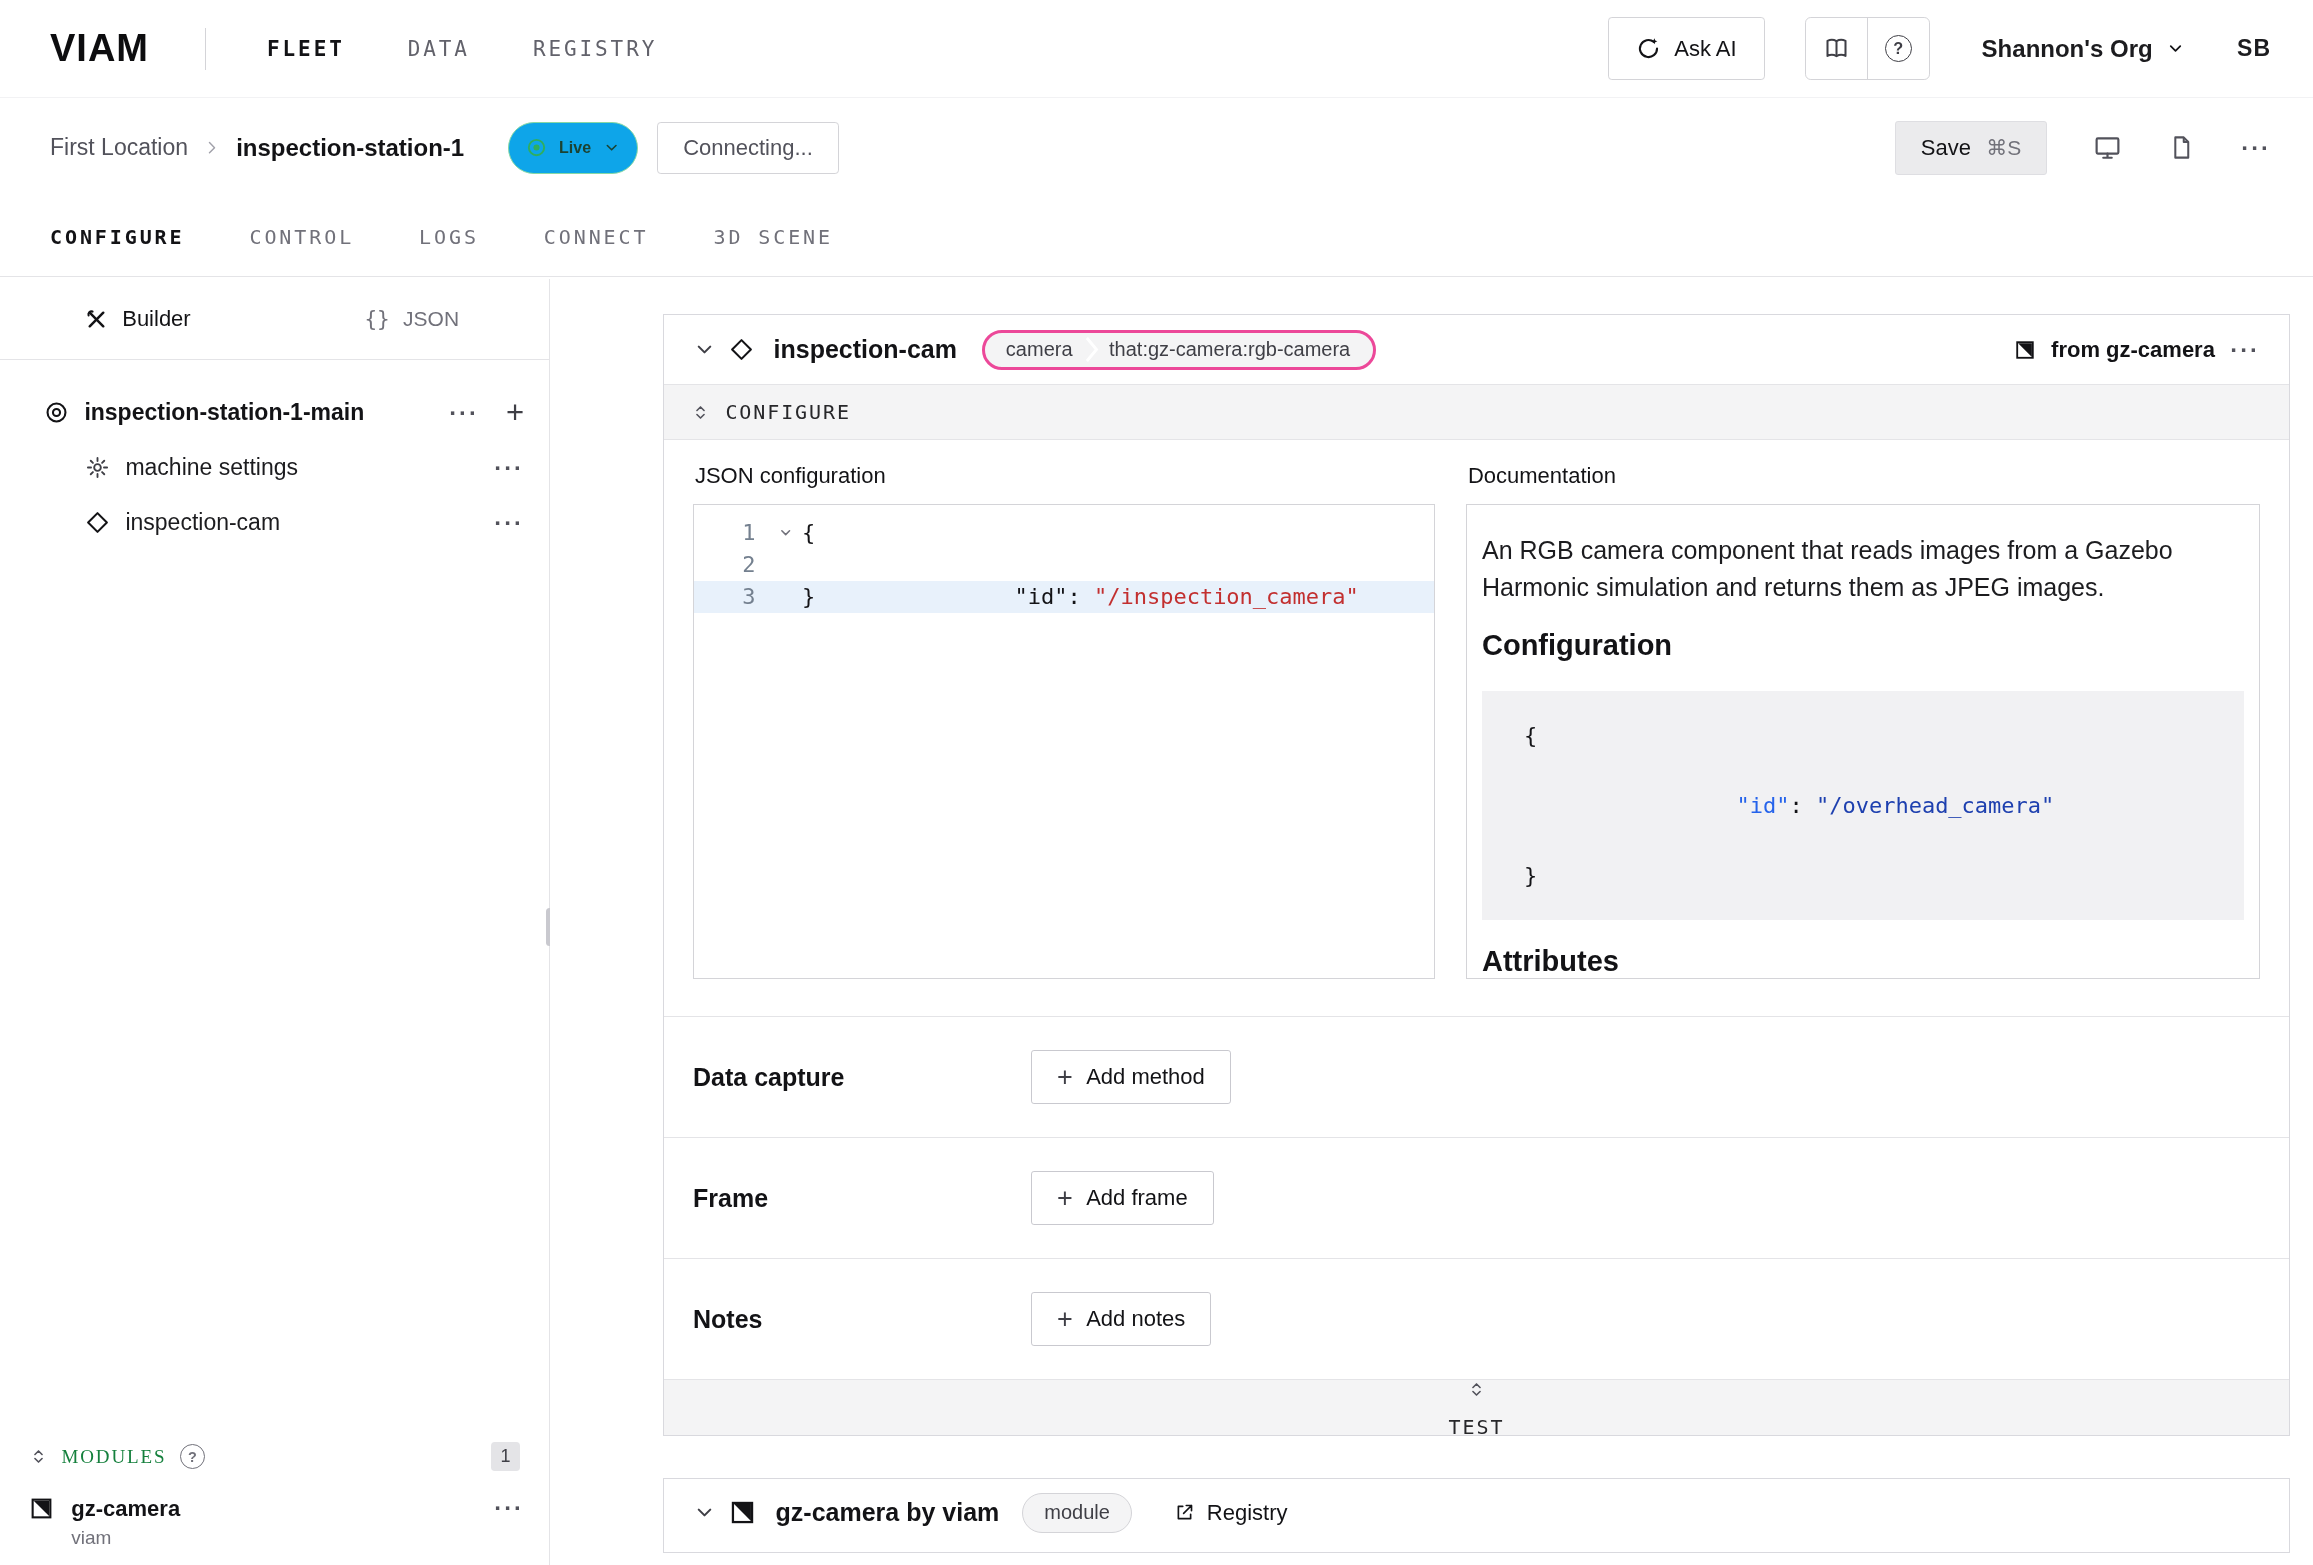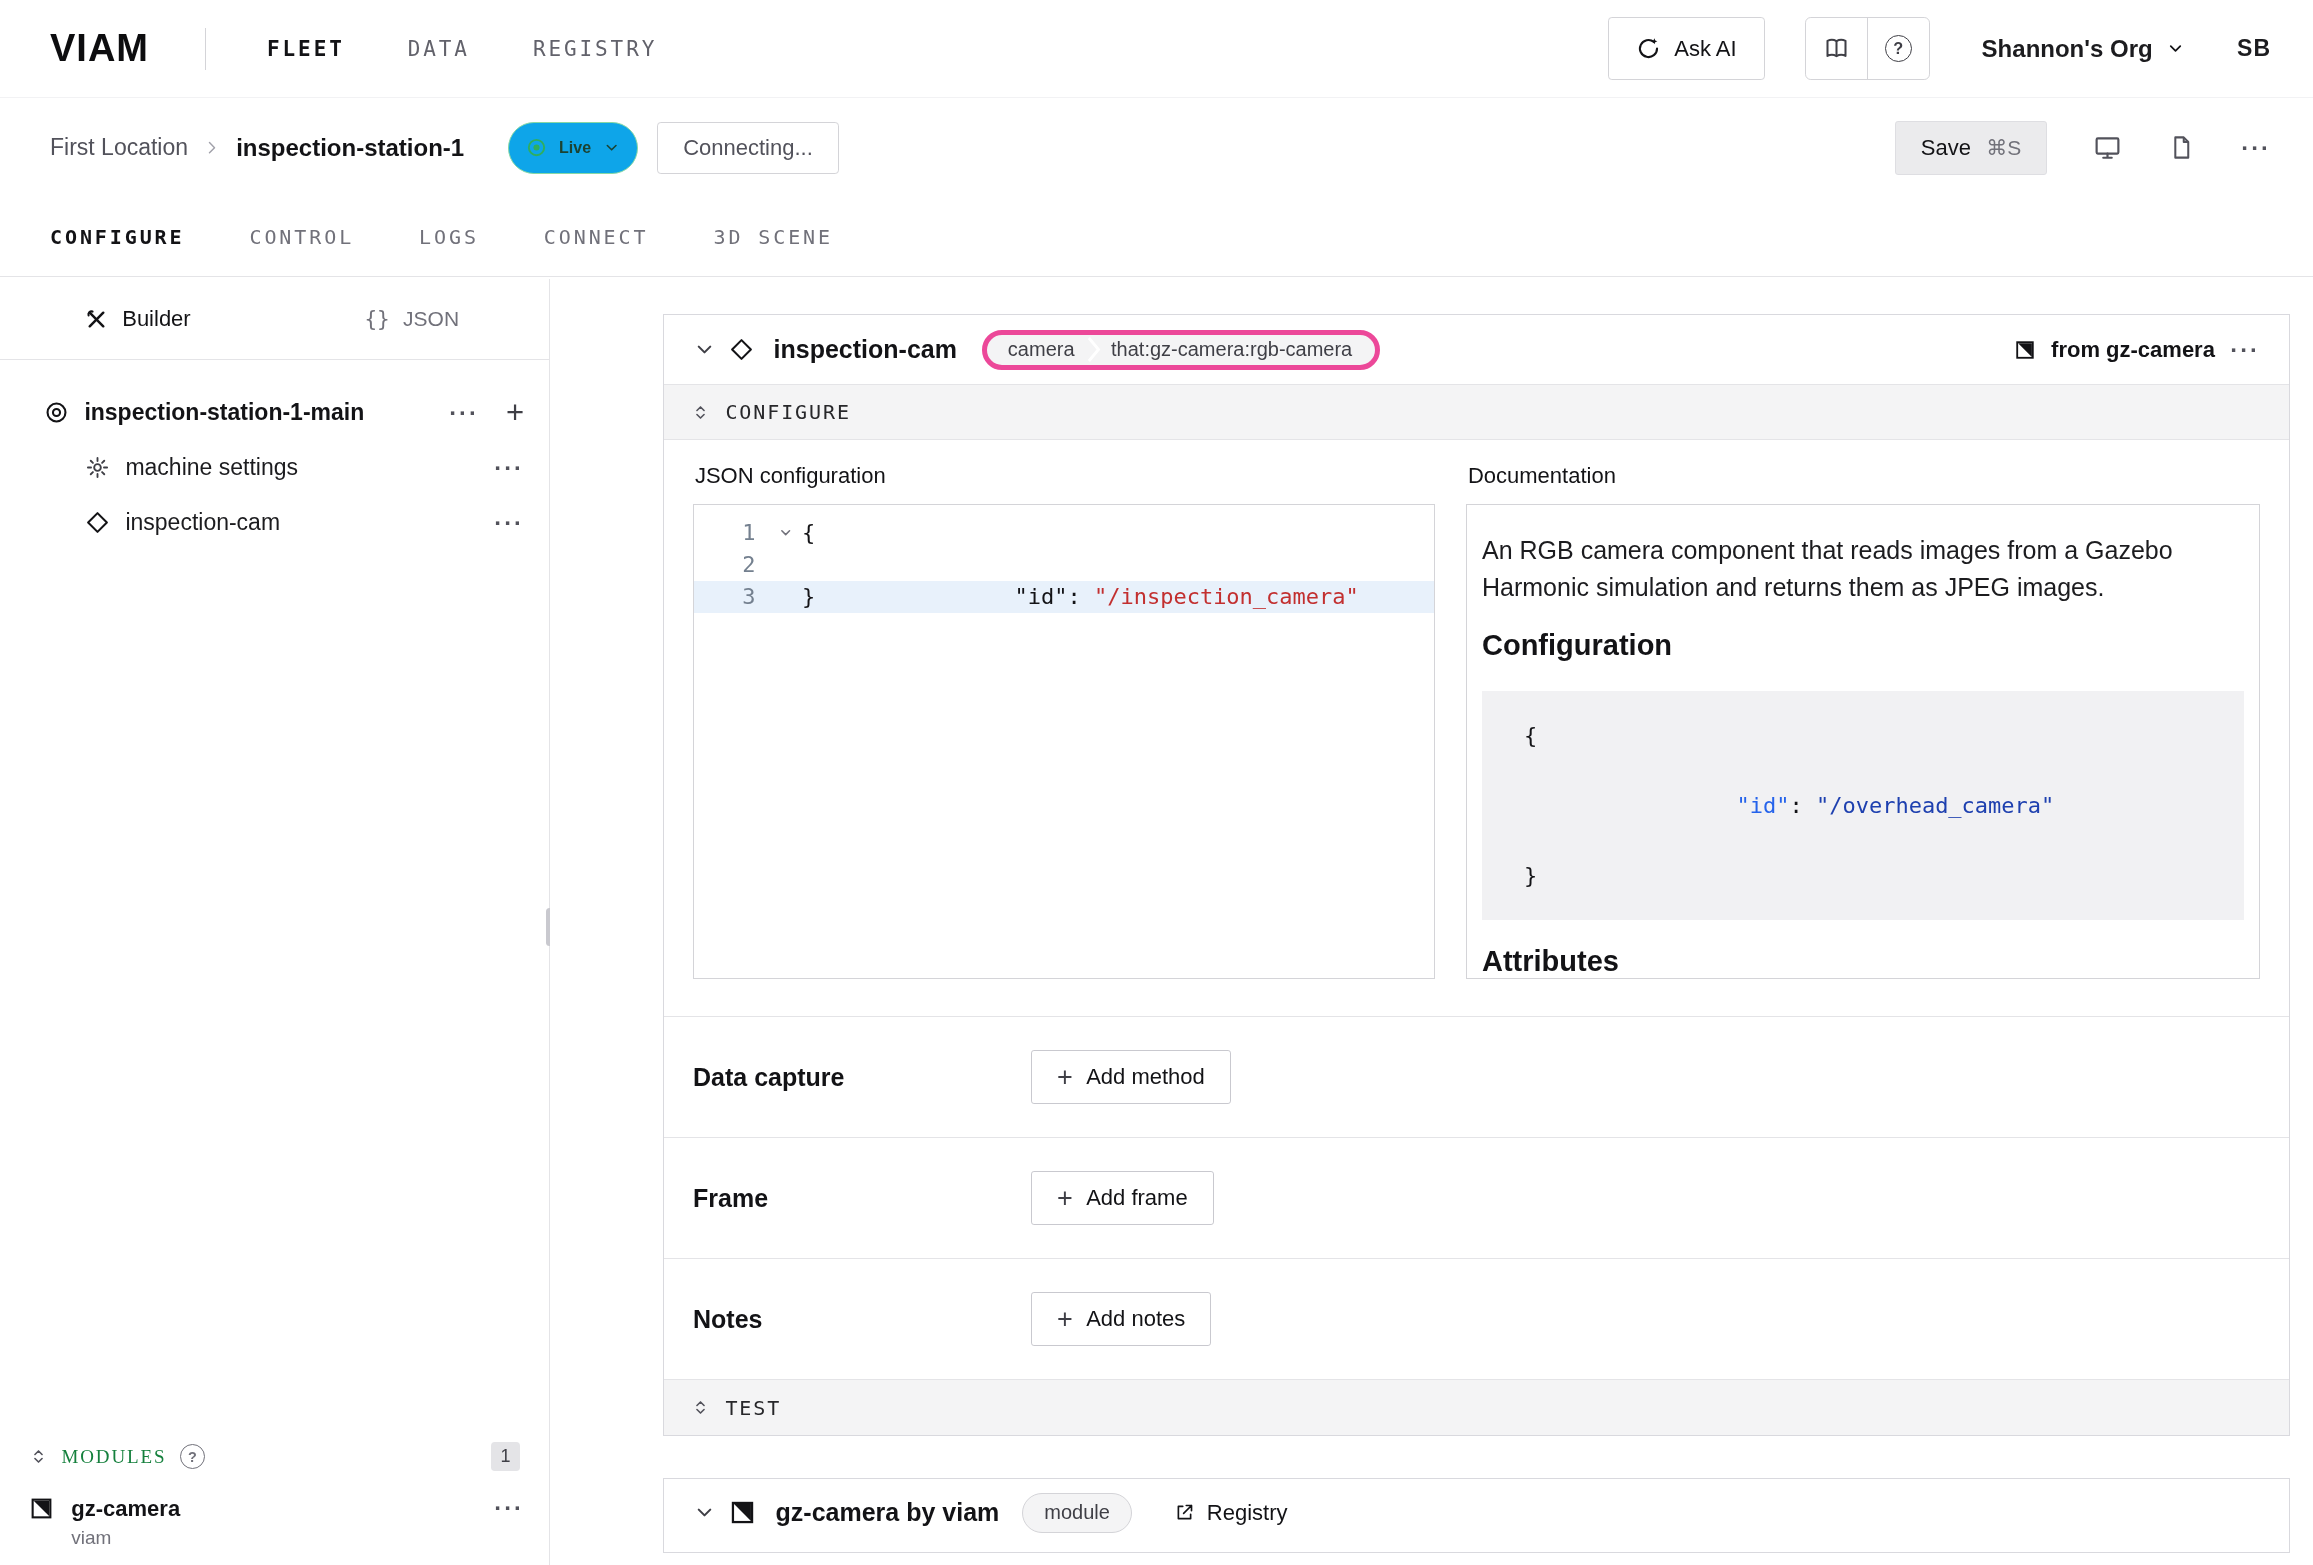--- a/index.html
+++ b/index.html
@@ -66,21 +66,21 @@
   .modules-count { margin-left: auto; min-width: 29px; height: 29px; padding: 0 7.7px; background: #e4e4e7; border-radius: 3.8px; display: flex; align-items: center; justify-content: center; font-size: 18px; color: #3f3f46; }
   .module-item { display: flex; align-items: flex-start; gap: 17.3px; padding: 17.3px 25px 3.8px 29px; cursor: pointer; }
   .module-name { font-size: 22px; font-weight: 700; color: #131316; }
   .module-org { font-size: 19px; color: #71717a; margin-top: 4.8px; }
 
   
   .main { position: absolute; left: 550px; top: 279px; right: 0; bottom: 0; background: #fff; overflow: hidden; }
   .card { margin: 35px 23px 0 113px; border: 1px solid #d9d9de; background: #fff; }
   .card-head { height: 69px; display: flex; align-items: center; gap: 13.4px; padding: 0 29px; }
   .card-title { font-size: 25px; font-weight: 700; margin-left: 5.8px; color:#131316; }
-  .badge-group { margin-left: 11.5px; height: 40px; border: 5px solid #ec4899; background: #f4f4f5; border-radius: 20px; display: flex; align-items: center; overflow: hidden; }
+  .badge-group { margin-left: 11.5px; height: 40px; border: 3px solid #ec4899; background: #f4f4f5; border-radius: 20px; display: flex; align-items: center; overflow: hidden; }
   .badge-type { padding: 0 11.5px 0 21px; font-size: 20px; color: #3f3f46; white-space: nowrap; }
   .badge-model { padding: 0 23px 0 9.6px; font-size: 20px; color: #3f3f46; white-space: nowrap; }
   .card-head-right { margin-left: auto; display: flex; align-items: center; gap: 15.4px; }
   .from-label { font-size: 22px; font-weight: 600; color: #131316; }
   .bar { height: 56px; background: #f4f4f5; border-top: 1px solid #e4e4e7; border-bottom: 1px solid #e4e4e7; display: flex; align-items: center; gap: 15.4px; padding: 0 27px; font-family: "DejaVu Sans Mono", monospace; font-size: 20px; letter-spacing: 1.9px; color: #27272a; cursor: pointer; }
   .bar.no-bb { border-bottom: none; }
   .bar-right { margin-left: auto; }
 
   .config-body { padding: 23px 29px 37px 29px; display: flex; gap: 31px; }
   .col-editor { width: 742px; flex: none; }
@@ -407,21 +407,21 @@
       </button>
     </div>
     <div class="section-row">
       <span class="section-label">Notes</span>
       <button class="add-btn">
         <span class="add-plus">+</span>
         <span>Add notes</span>
       </button>
     </div>
 
-    <div class="bar no-bb" style="border-top:1px solid #e4e4e7;">
+    <div class="bar no-bb" style="border-top:1px solid #e4e4e7;flex-direction:column;">
       <span>
         <svg width="19" height="19" viewBox="0 0 24 24" fill="none">
             <path d="M7.5 9.5L12 5l4.5 4.5M7.5 14.5L12 19l4.5-4.5" stroke="#52525b" stroke-width="2" stroke-linecap="round" stroke-linejoin="round"></path>
           </svg>
       </span>
       <span>TEST</span>
     </div>
   </section>
 
   <section class="card card2">

